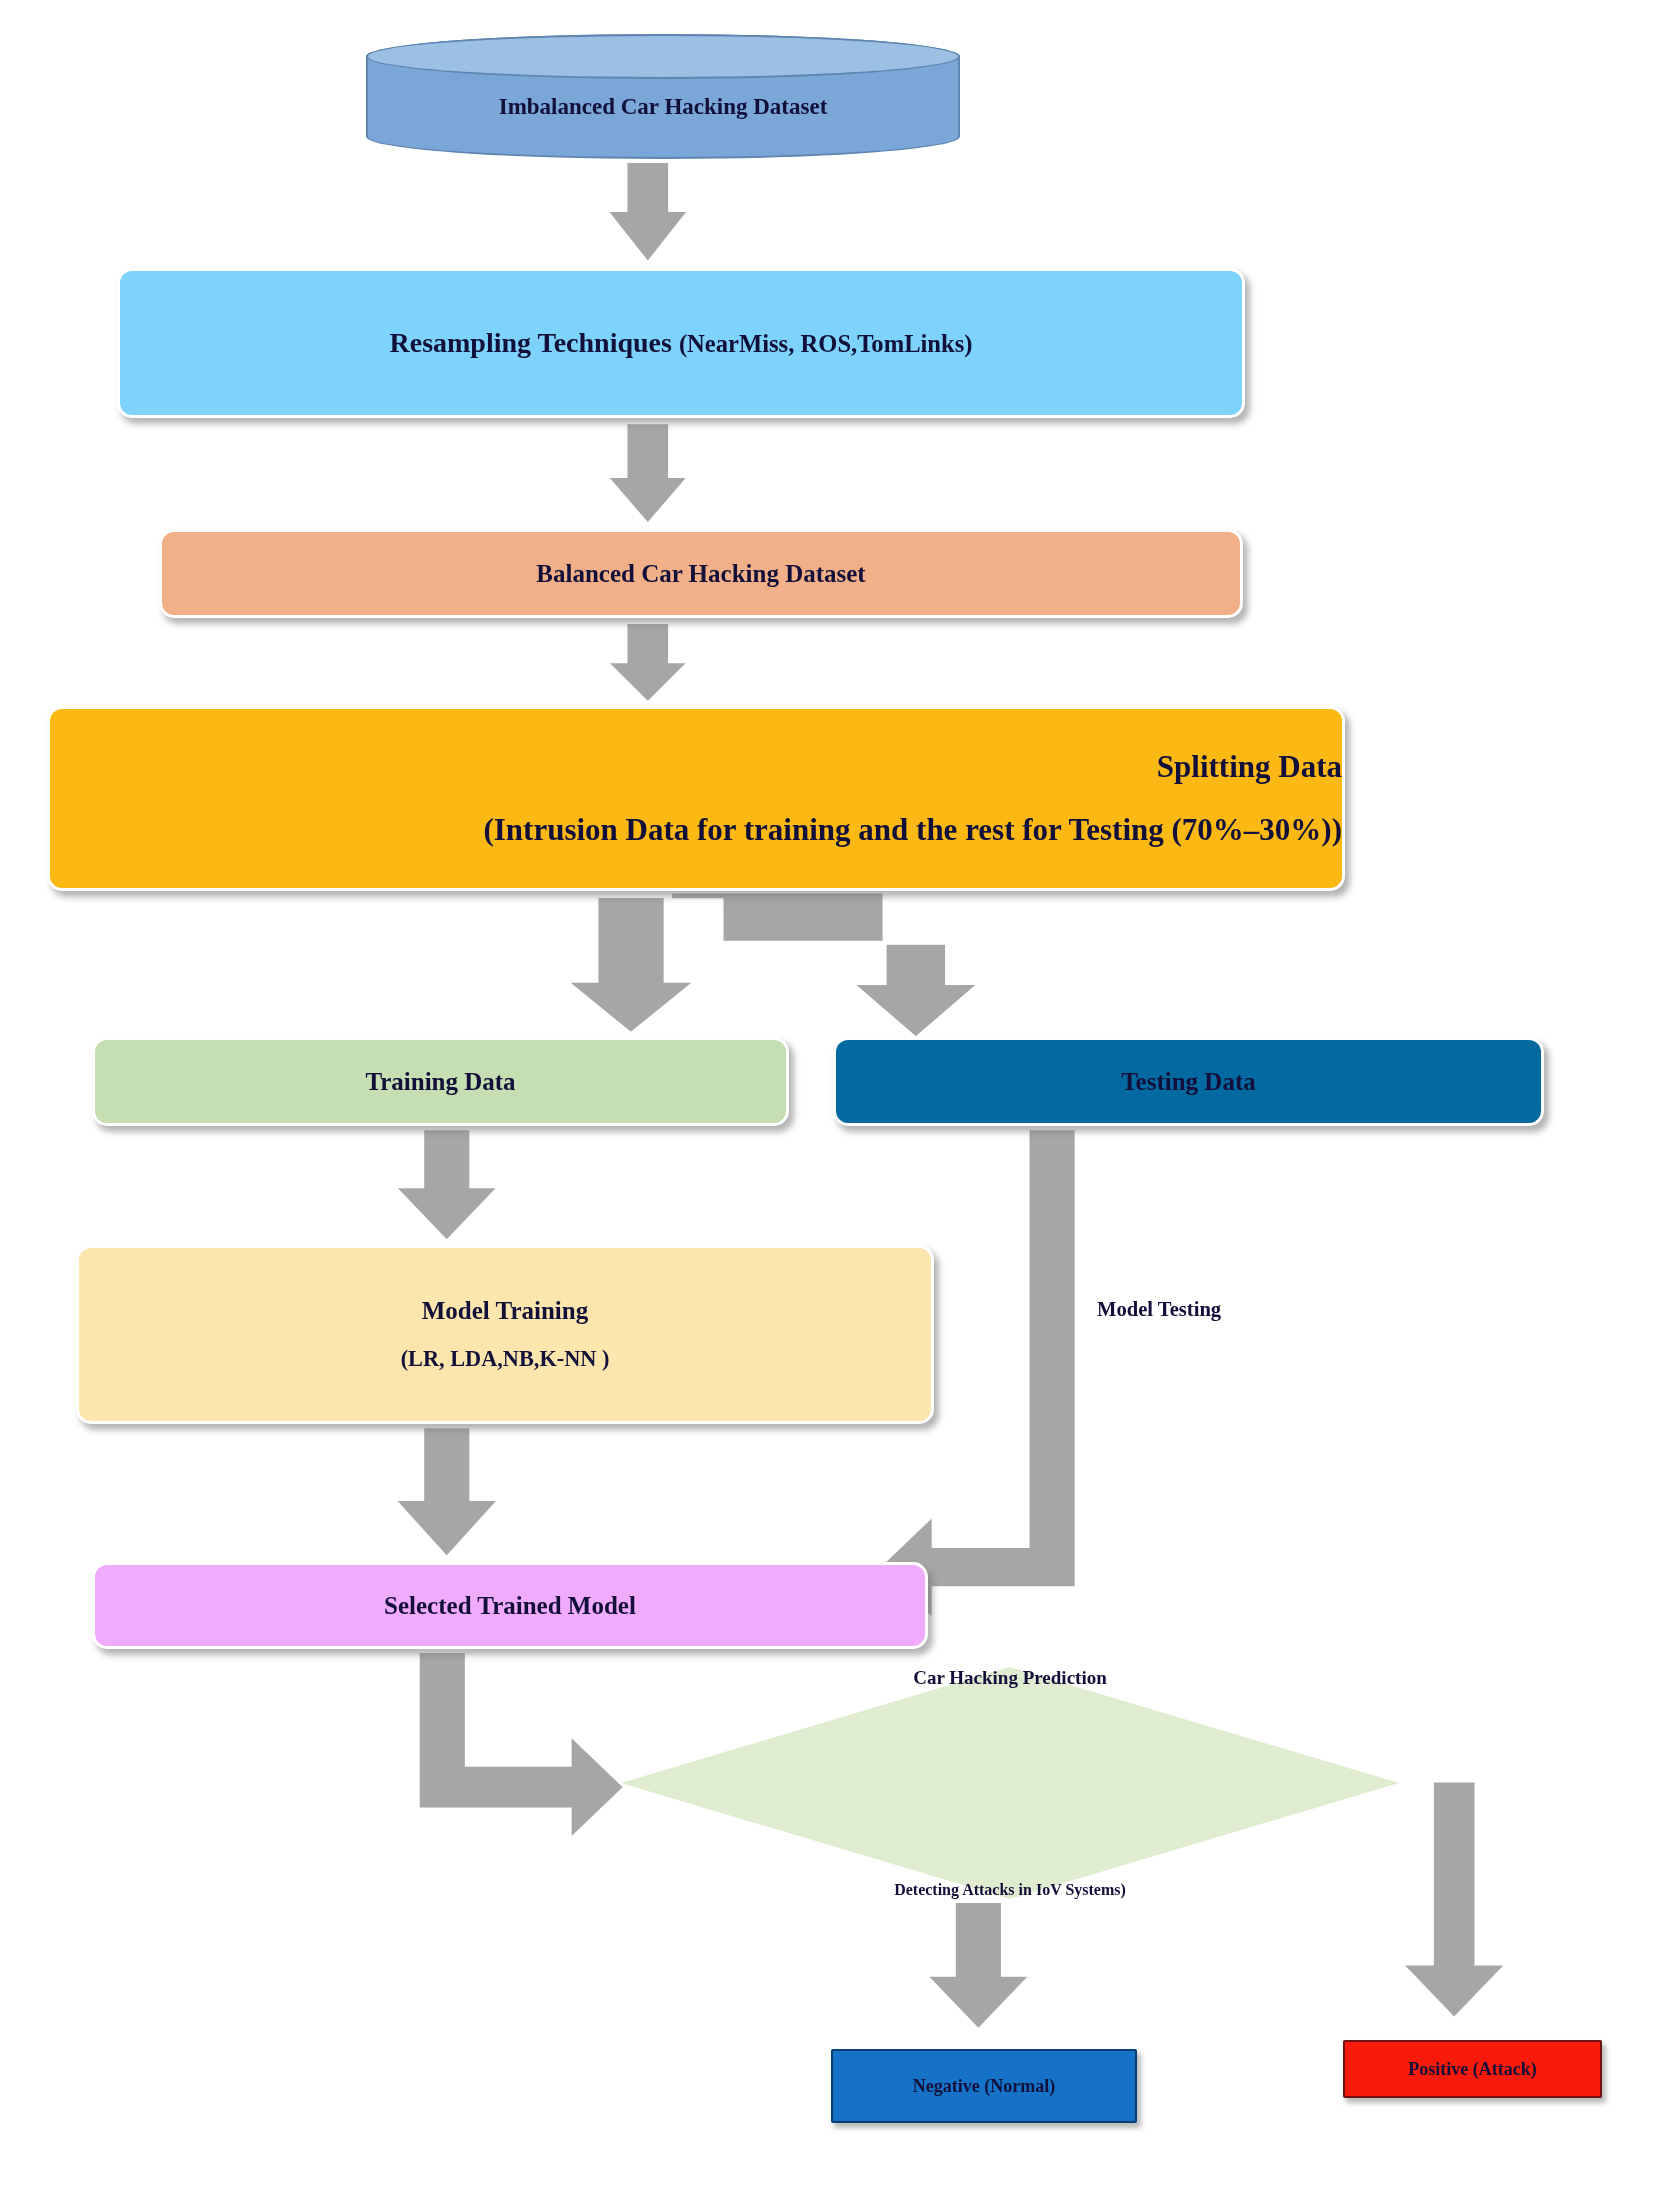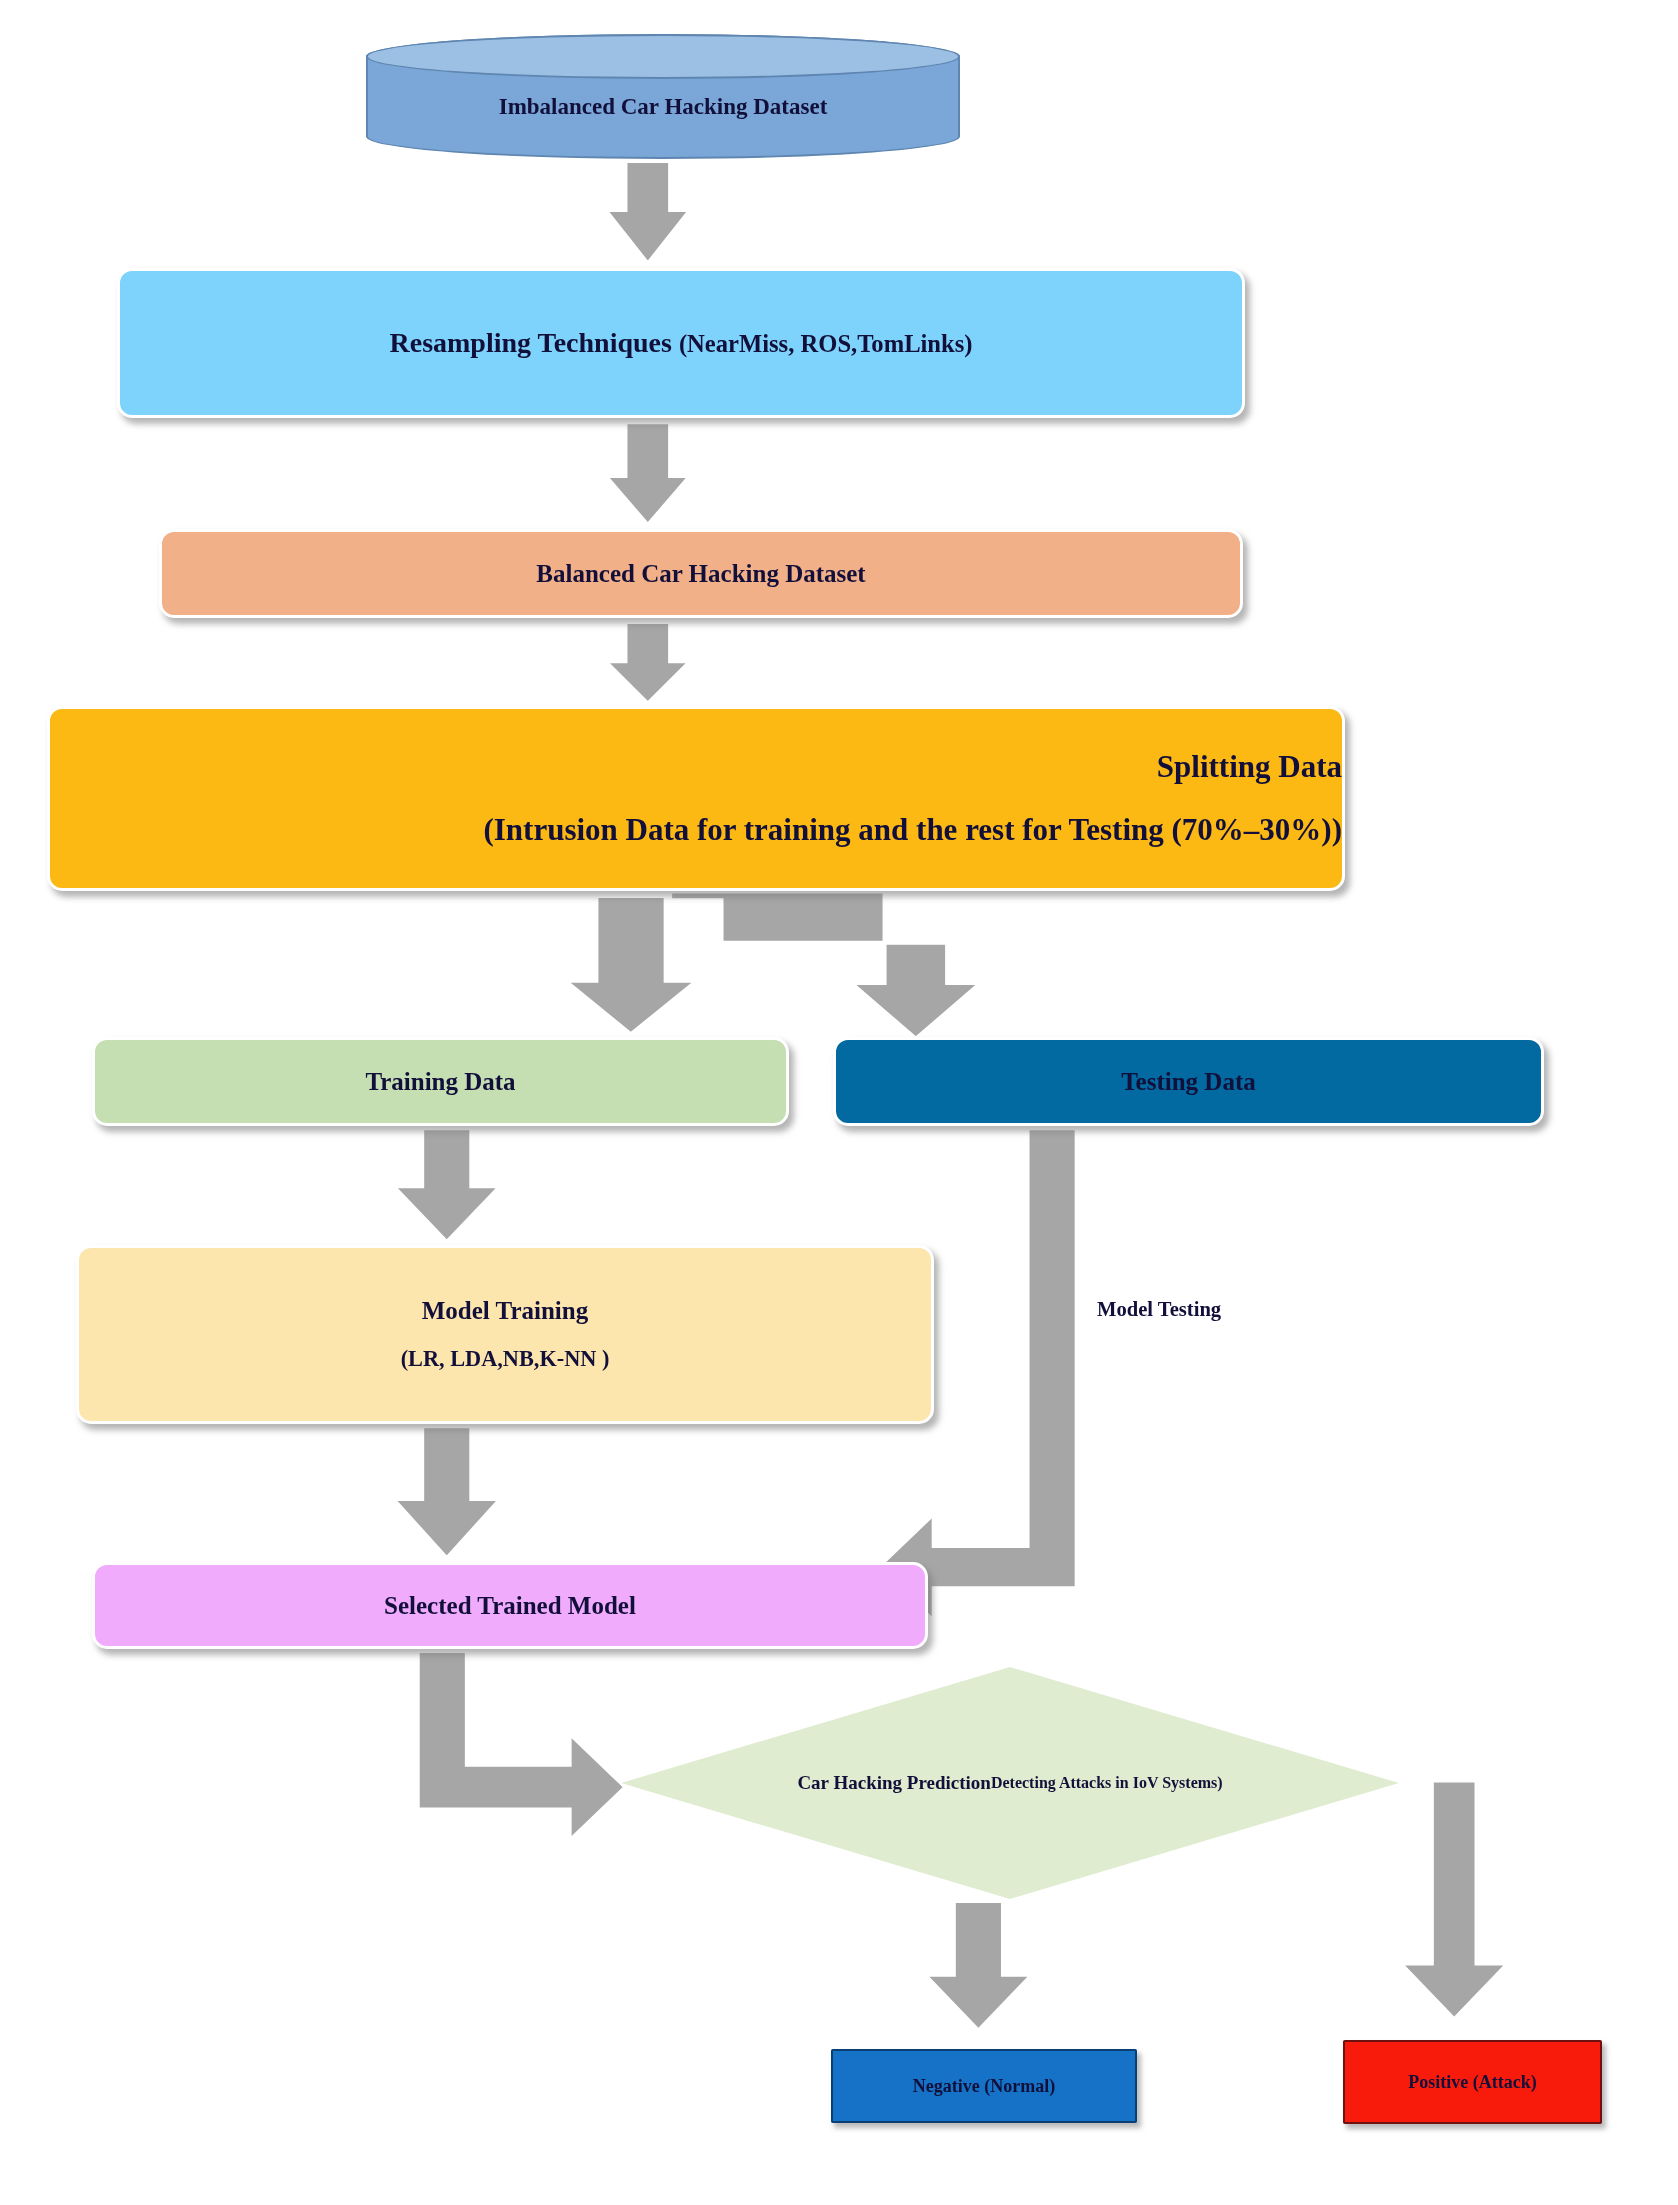--- a/index.html
+++ b/index.html
@@ -151,44 +151,44 @@
   #diamond .dshape {
     position: absolute;
     inset: 0;
     background: #dfeccf;
     clip-path: polygon(50% 0%, 100% 50%, 50% 100%, 0% 50%);
   }
   #diamond .dtext {
     position: absolute;
     inset: 0;
     display: flex;
-    flex-direction: row;
+    flex-direction: column;
     align-items: center;
-    justify-content: center;
+    justify-content: space-between;
     color: #12103a;
     font-weight: bold;
   }
   #diamond .t1 { font-size: 19px; }
   #diamond .t2 { font-size: 16px; }
 
   #negative {
     left: 831px;
     top: 2049px;
     width: 306px;
     height: 74px;
     background: #1572c6;
     border: 2.2px solid #0a3f74;
     font-size: 18px;
   }
 
   #positive {
     left: 1343px;
     top: 2040px;
     width: 259px;
-    height: 84px;
+    height: 58px;
     background: #f81b0c;
     border: 2.2px solid #6d1111;
     font-size: 18px;
   }
 
   .labeltext {
     position: absolute;
     color: #12103a;
     font-weight: bold;
     font-size: 20.6px;

